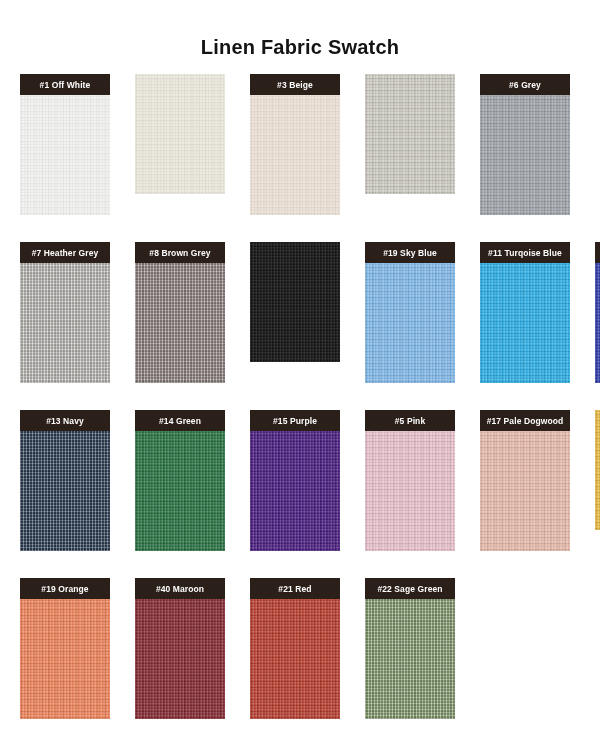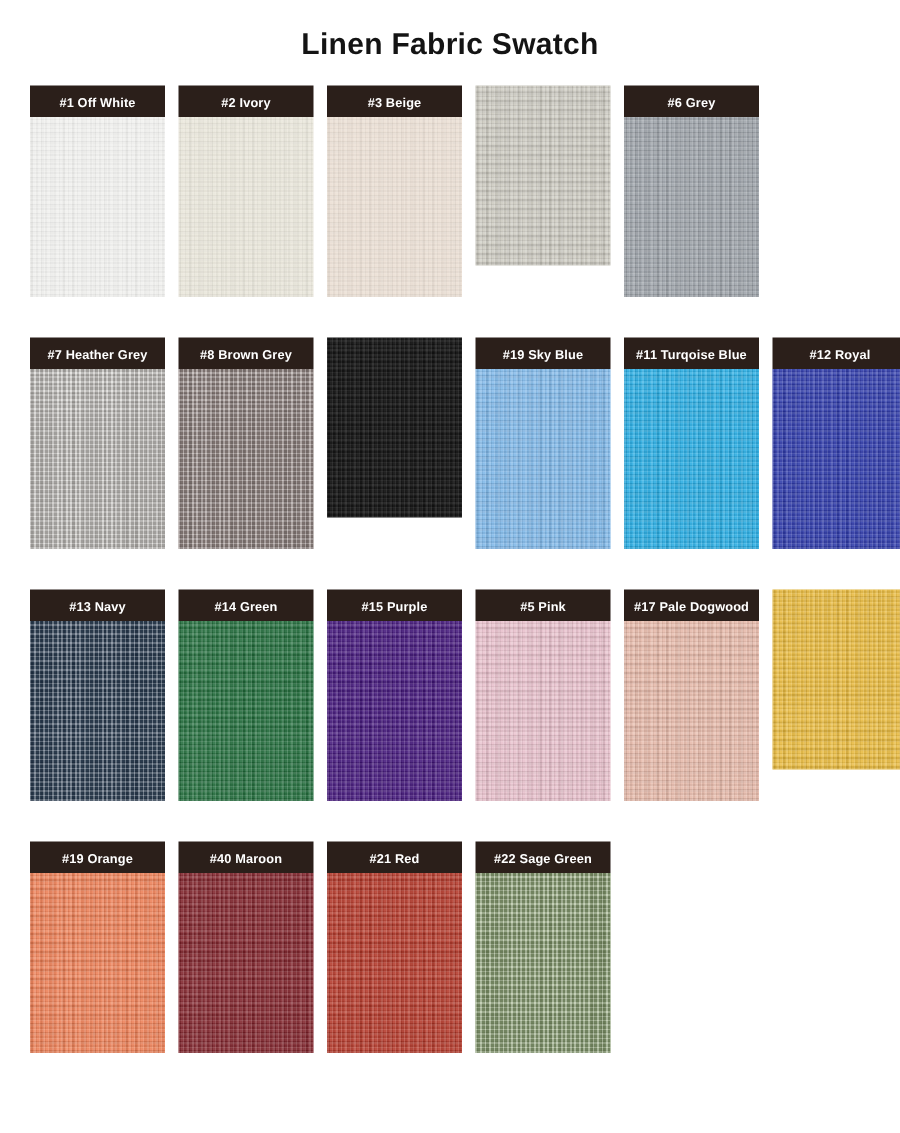--- a/index.html
+++ b/index.html
@@ -21,32 +21,32 @@
     background: #ffffff;
     box-sizing: border-box;
   }
   .page-title {
     text-align: center;
     font-size: 20px;
     font-weight: bold;
     color: #141414;
     letter-spacing: 0.2px;
     margin: 0;
-    padding-top: 17px;
+    padding-top: 34px;
     line-height: 26px;
   }
   .swatch-grid {
     margin-top: 14px;
     padding: 0 8px;
     box-sizing: border-box;
     width: 600px;
   }
   .swatch-row {
     display: flex;
-    gap: 9px;
+    gap: 25px;
     margin-bottom: 27px;
     padding-left: 12px;
   }
   .swatch-card {
     width: 90px;
     flex: 0 0 90px;
   }
   .swatch-label {
     height: 21px;
     background: #2b1f1a;
@@ -130,21 +130,20 @@
 
 <div class="page">
   <h1 class="page-title">Linen Fabric Swatch</h1>
   <div class="swatch-grid">
       <div class="swatch-row">
         <div class="swatch-card">
           <div class="swatch-label">#1 Off White</div>
           <div class="swatch-color texture-faint" style="background-color: rgb(242, 242, 240);"></div>
         </div>
         <div class="swatch-card">
-          <div class="swatch-label">#2 Ivory</div>
           <div class="swatch-color texture-faint" style="background-color: rgb(235, 232, 221);"></div>
         </div>
         <div class="swatch-card">
           <div class="swatch-label">#3 Beige</div>
           <div class="swatch-color texture-faint" style="background-color: rgb(236, 225, 214);"></div>
         </div>
         <div class="swatch-card">
           <div class="swatch-color" style="background-color: rgb(203, 201, 191);"></div>
         </div>
         <div class="swatch-card">

